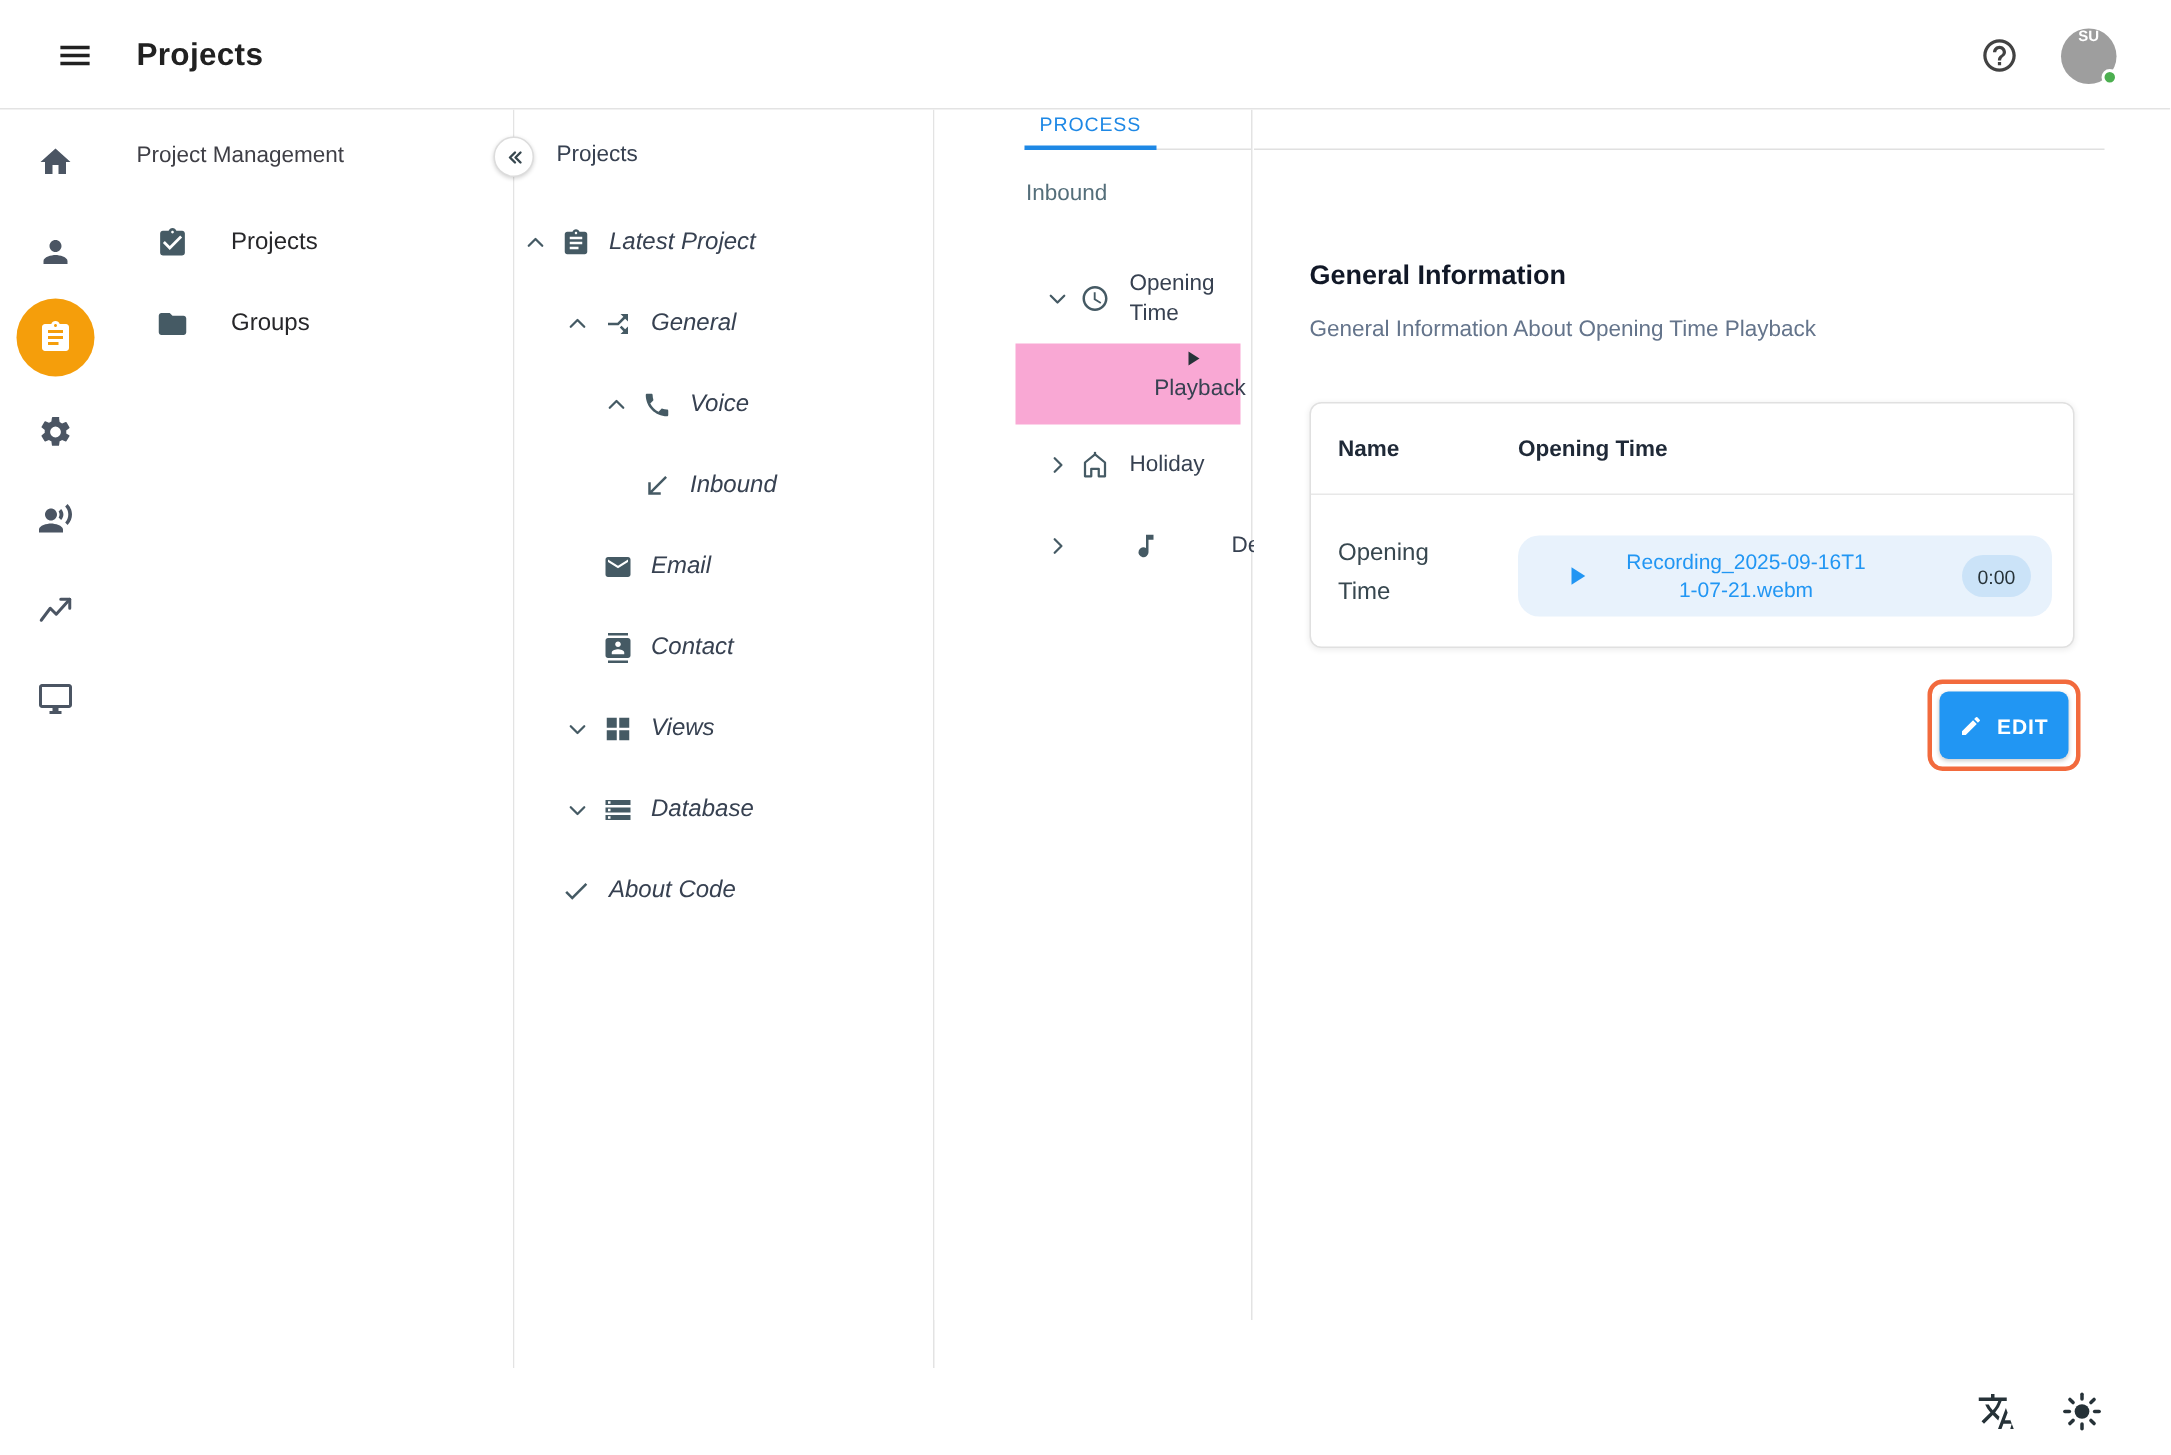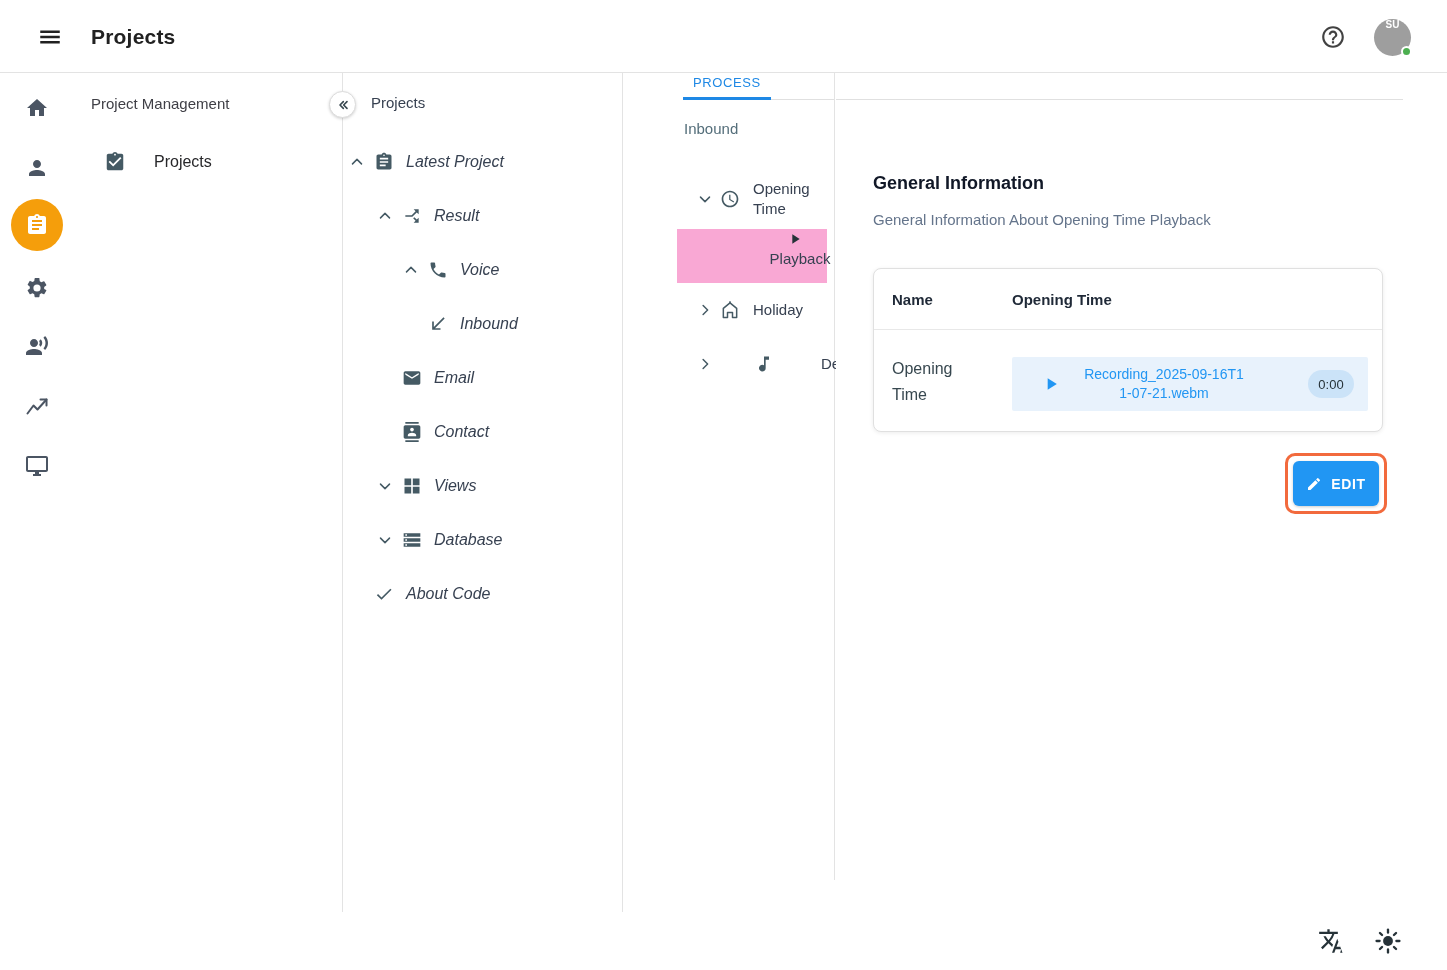--- a/index.html
+++ b/index.html
@@ -61,21 +61,21 @@
   .main-topline { position:absolute; top:0; left:0; width:567px; height:27px; border-bottom:1px solid #e0e0e0; }
   .content-title { position:absolute; left:37px; top:100px; font-size:18px; font-weight:700; color:#111827; }
   .content-subtitle { position:absolute; left:37px; top:138px; font-size:15px; color:#64748b; }
 
   .card { position:absolute; left:37px; top:195px; width:510px; height:164px; background:#fff; border:1px solid #e0e0e0; border-radius:8px; box-shadow:0 1px 4px rgba(0,0,0,.08); }
   .card-head { position:absolute; top:0; left:0; width:100%; height:61px; border-bottom:1px solid #e8e8e8; }
   .col-name { position:absolute; left:18px; top:0; height:61px; display:flex; align-items:center; font-size:15px; font-weight:700; color:#1f2937; }
   .col-value { position:absolute; left:138px; top:0; height:61px; display:flex; align-items:center; font-size:15px; font-weight:700; color:#1f2937; }
   .row-name { position:absolute; left:18px; top:61px; height:103px; display:flex; align-items:center; font-size:16px; color:#37474f; width:84px; line-height:26px; }
 
-  .player { position:absolute; left:138px; top:88px; width:356px; height:54px; background:#e8f2fc; border-radius:2px; display:flex; align-items:center; }
+  .player { position:absolute; left:138px; top:88px; width:356px; height:54px; background:#e8f2fc; border-radius:14px; display:flex; align-items:center; }
   .play-btn { margin-left:28px; width:22px; height:22px; border:none; background:none; cursor:pointer; color:#2196F3; padding:0; display:flex; align-items:center; justify-content:center; }
   .rec-link { margin-left:22px; width:160px; font-size:14px; line-height:19px; color:#2196F3; text-align:center; word-break:break-all; cursor:pointer; text-decoration:none; }
   .duration-badge { margin-left:auto; margin-right:14px; min-width:46px; height:28px; border-radius:14px; background:#cbe3f8; display:flex; align-items:center; justify-content:center; font-size:13px; color:#263238; }
 
   .edit-highlight { position:absolute; left:449px; top:380px; width:102px; height:61px; border:3px solid #F26A3D; border-radius:10px; display:flex; align-items:center; justify-content:center; }
   .edit-btn { width:86px; height:45px; background:#2196F3; border:none; border-radius:6px; color:#fff; font-size:14px; font-weight:600; letter-spacing:.6px; display:flex; align-items:center; justify-content:center; gap:9px; cursor:pointer; box-shadow:0 1px 3px rgba(0,0,0,.2); font-family:inherit; }
 
   
   .footer-btn { position:absolute; width:28px; height:28px; background:none; border:none; cursor:pointer; color:#263238; }
   .translate-btn { left:1318px; top:927px; }
@@ -148,20 +148,28 @@
   <aside class="sidenav">
     <div class="sidenav-title">Project Management</div>
     <button class="snav-item" style="top:62px">
       <span class="ic">
         <svg width="22" height="22" viewBox="0 0 24 24" fill="currentColor">
             <path d="M19 3h-4.18C14.4 1.84 13.3 1 12 1c-1.3 0-2.4.84-2.82 2H5c-1.1 0-2 .9-2 2v14c0 1.1.9 2 2 2h14c1.1 0 2-.9 2-2V5c0-1.1-.9-2-2-2zm-7 0c.55 0 1 .45 1 1s-.45 1-1 1-1-.45-1-1 .45-1 1-1zm-2 14-5-5 1.41-1.41L10 14.17l7.59-7.59L19 8l-9 9z"></path>
           </svg>
       </span>
       <span class="lbl">Projects</span>
     </button>
+    <button class="snav-item" style="top:116px">
+      <span class="ic">
+        <svg width="22" height="22" viewBox="0 0 24 24" fill="currentColor">
+            <path d="M10 4H4c-1.1 0-1.99.9-1.99 2L2 18c0 1.1.9 2 2 2h16c1.1 0 2-.9 2-2V8c0-1.1-.9-2-2-2h-8l-2-2z"></path>
+          </svg>
+      </span>
+      <span class="lbl">Groups</span>
+    </button>
   </aside>
 
   <aside class="treepanel">
     <button class="collapse-btn" title="Collapse">
       <svg width="16" height="16" viewBox="0 0 24 24" fill="none" stroke="currentColor" stroke-width="2.4" stroke-linecap="round" stroke-linejoin="round">
           <polyline points="12.5 7 7.5 12 12.5 17"></polyline>
           <polyline points="18 7 13 12 18 17"></polyline>
         </svg>
     </button>
     <div class="tree-title">Projects</div>
@@ -186,21 +194,21 @@
               <polyline points="6 14.5 12 8.5 18 14.5"></polyline>
             </svg>
           </span>
         <span class="ticon ic">
             <svg width="20" height="20" viewBox="0 0 24 24" fill="currentColor">
               <g transform="rotate(90 12 12)">
                 <path d="M14 4l2.29 2.29-2.88 2.88 1.42 1.42 2.88-2.88L20 10V4zm-4 0H4v6l2.29-2.29 4.71 4.7V20h2v-8.41l-5.29-5.3z"></path>
               </g>
             </svg>
           </span>
-        <span class="lbl">Result</span>
+        <span class="lbl">General</span>
       </div>
       <div class="trow" style="padding-left:59px">
         <span class="chev ic">
             <svg width="18" height="18" viewBox="0 0 24 24" fill="none" stroke="currentColor" stroke-width="2" stroke-linecap="round" stroke-linejoin="round">
               <polyline points="6 14.5 12 8.5 18 14.5"></polyline>
             </svg>
           </span>
         <span class="ticon ic">
             <svg width="20" height="20" viewBox="0 0 24 24" fill="currentColor">
               <path d="M6.62 10.79c1.44 2.83 3.76 5.14 6.59 6.59l2.2-2.2c.27-.27.67-.36 1.02-.24 1.12.37 2.33.57 3.57.57.55 0 1 .45 1 1V20c0 .55-.45 1-1 1-9.39 0-17-7.61-17-17 0-.55.45-1 1-1h3.5c.55 0 1 .45 1 1 0 1.25.2 2.45.57 3.57.11.35.03.74-.25 1.02l-2.2 2.2z"></path>

